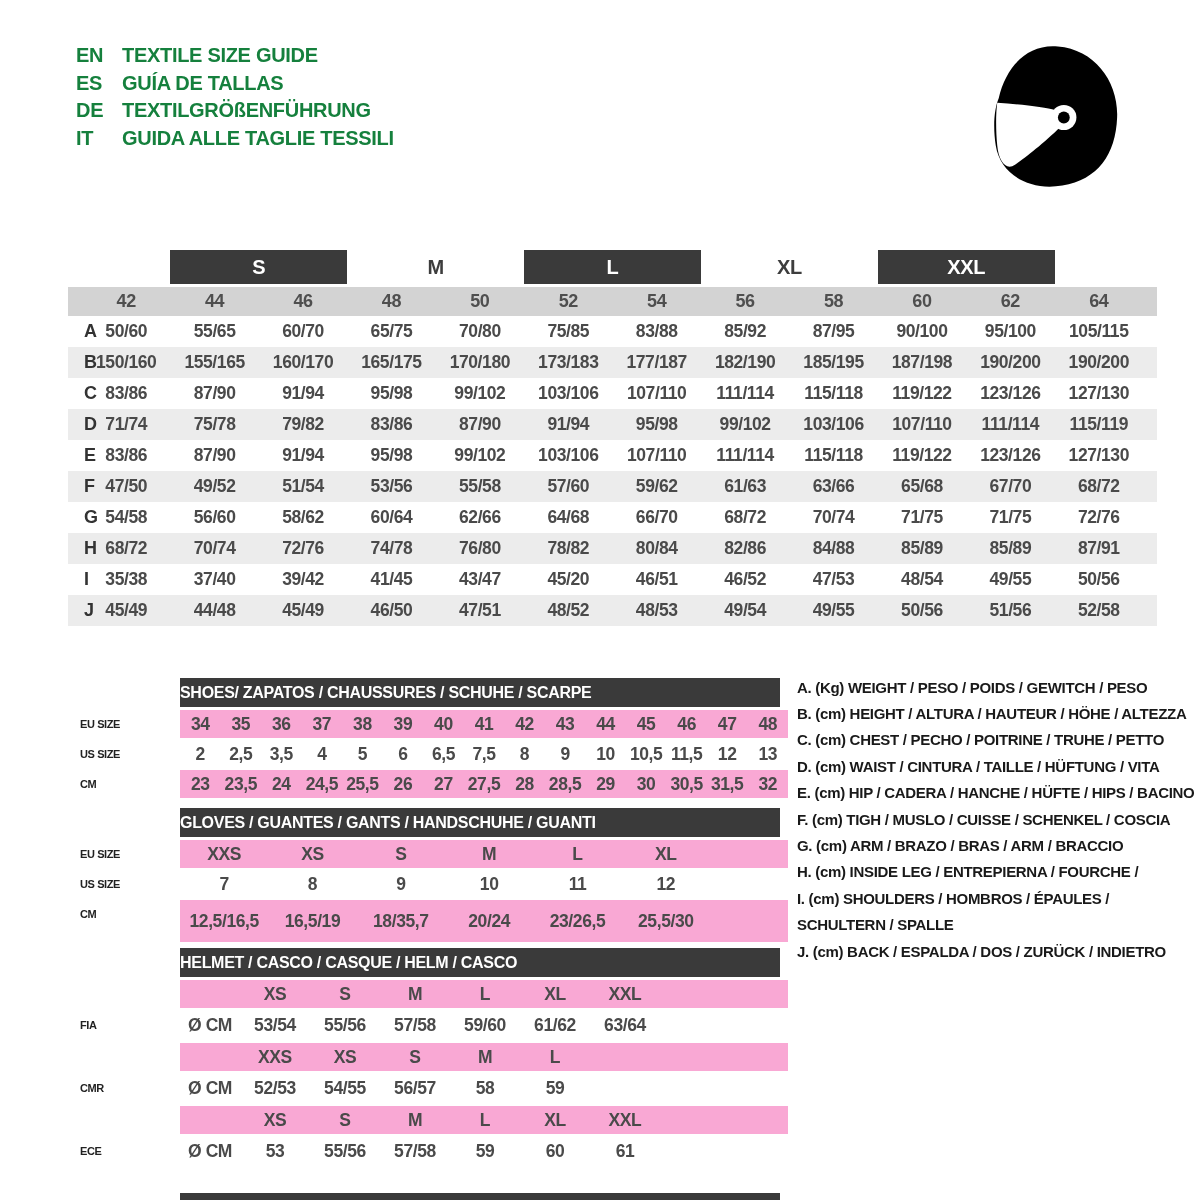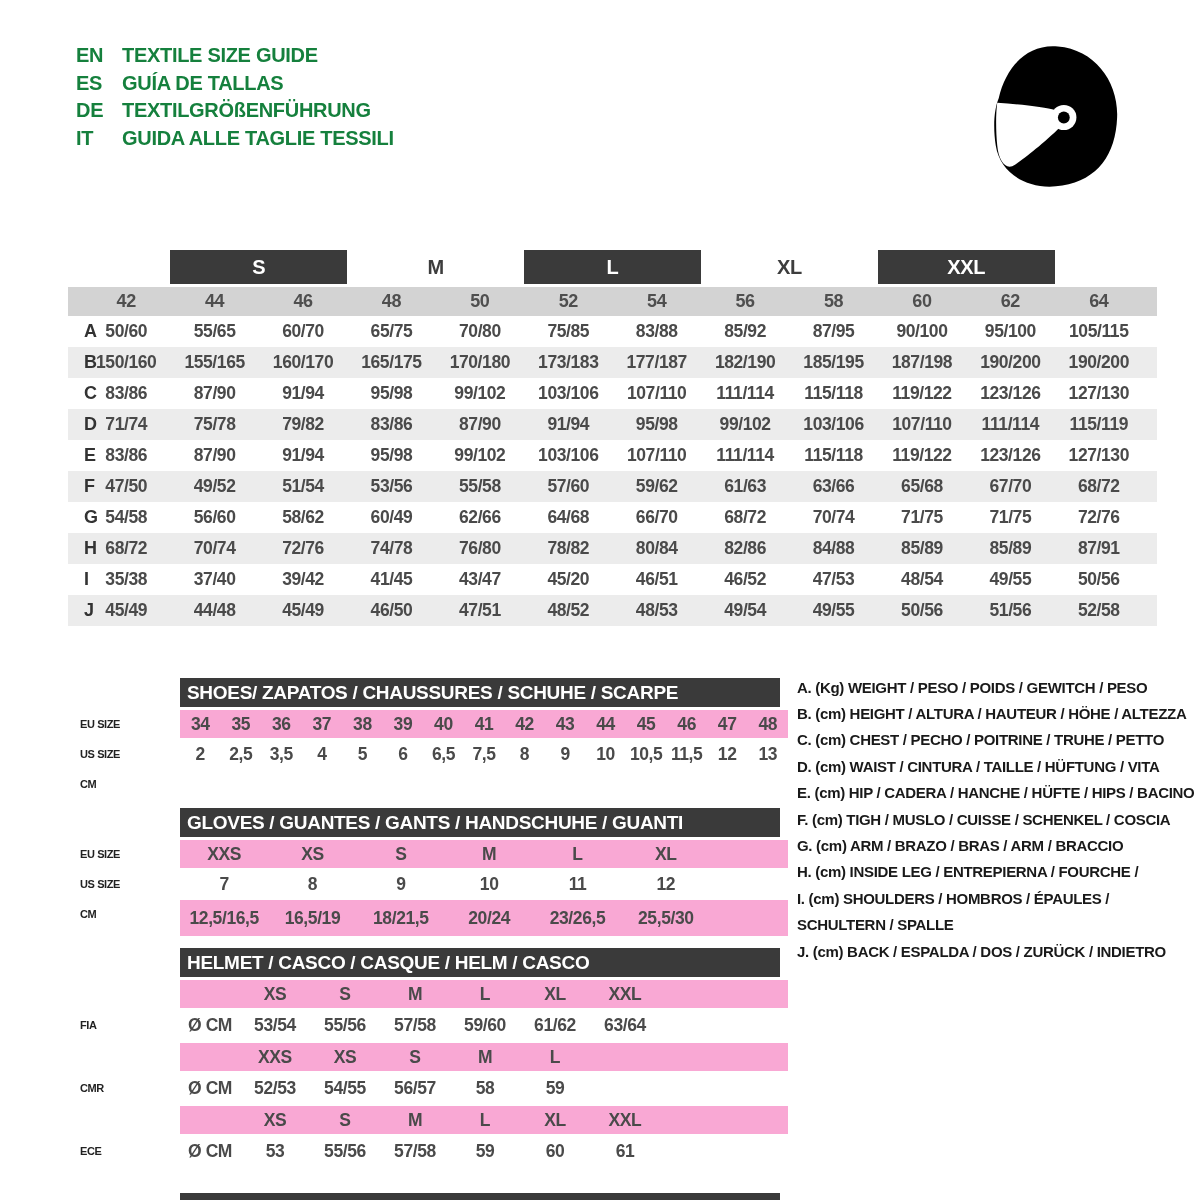--- a/index.html
+++ b/index.html
@@ -18,21 +18,21 @@
   .strip{position:absolute;left:68px;top:287px;width:1089px;height:29px;background:#d3d3d3}
   .grid12{display:grid;grid-template-columns:repeat(12,1fr);height:100%;margin:0 14px}
   .c{display:flex;align-items:center;justify-content:center;font-size:17.5px}
   .strip .c{color:#4f4f4f;font-size:18px}
   .mainrows{position:absolute;left:68px;top:316px;width:1089px}
   .trow{position:relative;height:31px}
   .trow.band{background:#ececec}
   .letter{position:absolute;left:16px;top:0;height:100%;display:flex;align-items:center;font-size:18px;color:#333333}
   
   .bar{position:absolute;left:180px;width:600px;height:29px;background:#3a3a3a;color:#ffffff;
-       display:flex;align-items:center;padding-left:7px;box-sizing:border-box;font-size:19px;letter-spacing:-0.3px}
+       display:flex;align-items:center;box-sizing:border-box;font-size:16px;letter-spacing:-0.3px}
   .sideL{position:absolute;left:80px;display:flex;align-items:center;font-size:11px;color:#222222}
   .hband{position:absolute;left:180px;width:608px;background:#f9a8d4}
   .rowwrap{position:absolute;left:180px}
   .grid15{display:grid;grid-template-columns:repeat(15,1fr);width:608px;height:100%}
   .grid6{display:grid;grid-template-columns:repeat(6,1fr);width:530px;height:100%}
   .hgrid{display:grid;grid-template-columns:60px repeat(6,70px);height:100%}
   
   .legend{position:absolute;left:797px;top:674px;width:400px}
   .legend .ln{height:26.4px;display:flex;align-items:center;font-size:15px;color:#191919;letter-spacing:-0.3px;white-space:nowrap}
   
@@ -194,21 +194,21 @@
           <div class="c">67/70</div>
           <div class="c">68/72</div>
         </div>
       </div>
       <div class="trow">
         <div class="letter">G</div>
         <div class="grid12">
           <div class="c">54/58</div>
           <div class="c">56/60</div>
           <div class="c">58/62</div>
-          <div class="c">60/49</div>
+          <div class="c">60/64</div>
           <div class="c">62/66</div>
           <div class="c">64/68</div>
           <div class="c">66/70</div>
           <div class="c">68/72</div>
           <div class="c">70/74</div>
           <div class="c">71/75</div>
           <div class="c">71/75</div>
           <div class="c">72/76</div>
         </div>
       </div>
@@ -300,20 +300,39 @@
         <div class="c">7,5</div>
         <div class="c">8</div>
         <div class="c">9</div>
         <div class="c">10</div>
         <div class="c">10,5</div>
         <div class="c">11,5</div>
         <div class="c">12</div>
         <div class="c">13</div>
       </div>
     </div>
+  <div class="hband" style="top:770px;height:28px">
+      <div class="grid15" id="shoesR2">
+        <div class="c">23</div>
+        <div class="c">23,5</div>
+        <div class="c">24</div>
+        <div class="c">24,5</div>
+        <div class="c">25,5</div>
+        <div class="c">26</div>
+        <div class="c">27</div>
+        <div class="c">27,5</div>
+        <div class="c">28</div>
+        <div class="c">28,5</div>
+        <div class="c">29</div>
+        <div class="c">30</div>
+        <div class="c">30,5</div>
+        <div class="c">31,5</div>
+        <div class="c">32</div>
+      </div>
+    </div>
 
   <div class="bar" style="top:808px">GLOVES / GUANTES / GANTS / HANDSCHUHE / GUANTI</div>
   <div class="sideL" style="top:840px;height:28px">EU SIZE</div>
   <div class="sideL" style="top:870px;height:28px">US SIZE</div>
   <div class="sideL" style="top:900px;height:28px">CM</div>
   <div class="hband" style="top:840px;height:28px">
       <div class="grid6" id="glovesR0">
         <div class="c">XXS</div>
         <div class="c">XS</div>
         <div class="c">S</div>
@@ -325,25 +344,25 @@
   <div class="rowwrap" style="top:870px;height:28px">
       <div class="grid6" id="glovesR1">
         <div class="c">7</div>
         <div class="c">8</div>
         <div class="c">9</div>
         <div class="c">10</div>
         <div class="c">11</div>
         <div class="c">12</div>
       </div>
     </div>
-  <div class="hband" style="top:900px;height:36px">
+  <div class="hband" style="top:900px;height:42px">
       <div class="grid6" id="glovesR2">
         <div class="c">12,5/16,5</div>
         <div class="c">16,5/19</div>
-        <div class="c">18/21,5</div>
+        <div class="c">18/35,7</div>
         <div class="c">20/24</div>
         <div class="c">23/26,5</div>
         <div class="c">25,5/30</div>
       </div>
     </div>
 
   <div class="bar" style="top:948px">HELMET / CASCO / CASQUE / HELM / CASCO</div>
   <div class="sideL" style="top:1010px;height:30px">FIA</div>
   <div class="sideL" style="top:1073px;height:30px">CMR</div>
   <div class="sideL" style="top:1136px;height:30px">ECE</div>

